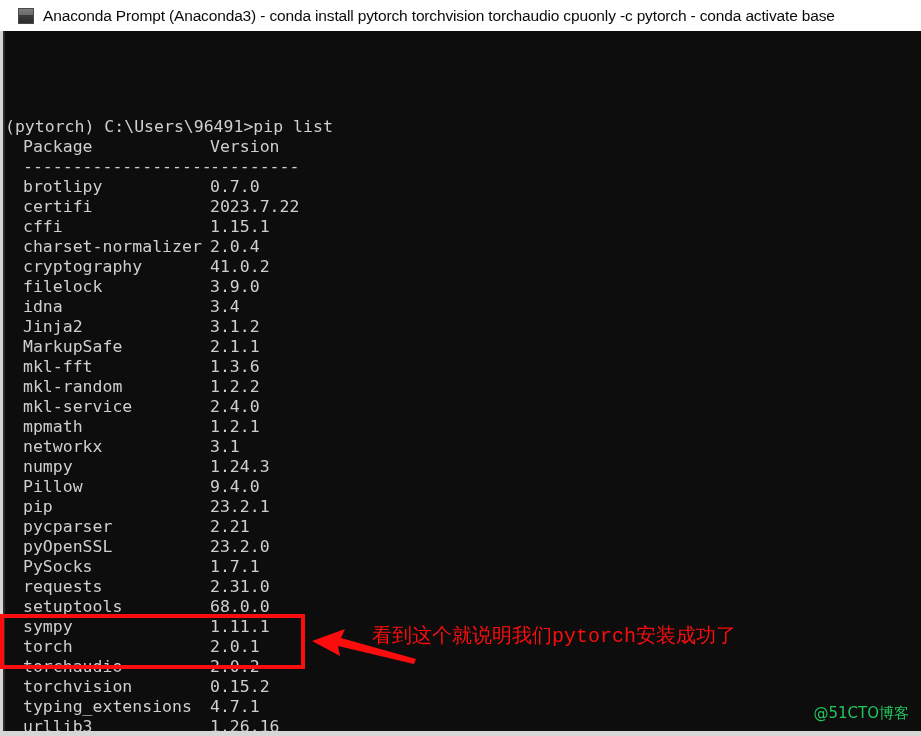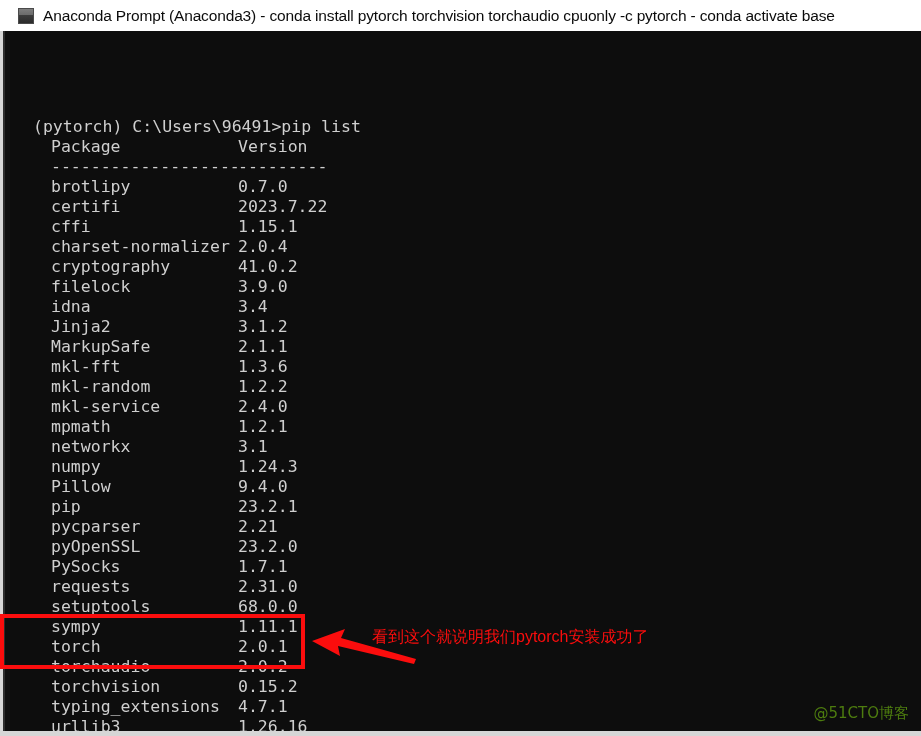--- a/index.html
+++ b/index.html
@@ -103,21 +103,20 @@
     line-height: 20px;
     color: #cfcfcf;
     white-space: pre;
     letter-spacing: 0px;
   }
   .line {
     height: 20px;
     line-height: 20px;
     white-space: pre;
     display: block;
-    padding-left: 28px;
   }
   .pkg-name {
     display: inline-block;
     width: 187px;
     overflow: visible;
     white-space: pre;
     margin-left: 18px;
   }
   .pkg-ver {
     display: inline-block;
@@ -140,34 +139,34 @@
     left: 312px;
     top: 598px;
     width: 105px;
     height: 38px;
     pointer-events: none;
   }
   #annotation {
     position: absolute;
     left: 372px;
     top: 591px;
-    font-family: Liberation Sans, sans-serif;
-    font-size: 16px;
+    font-family: Liberation Mono, monospace;
+    font-size: 20px;
     line-height: 30px;
     color: #fb0d0d;
     white-space: nowrap;
     letter-spacing: 0px;
   }
   #watermark {
     position: absolute;
     right: 12px;
     bottom: 13px;
     font-family: "DejaVu Sans", "Liberation Sans", sans-serif;
     font-size: 15px;
-    color: #4d7c0f;
+    color: #22c55e;
     white-space: nowrap;
     text-align: right;
   }
 </style>
 </head>
 <body>
 
 <div id="screen">
 
   <div id="titlebar">

